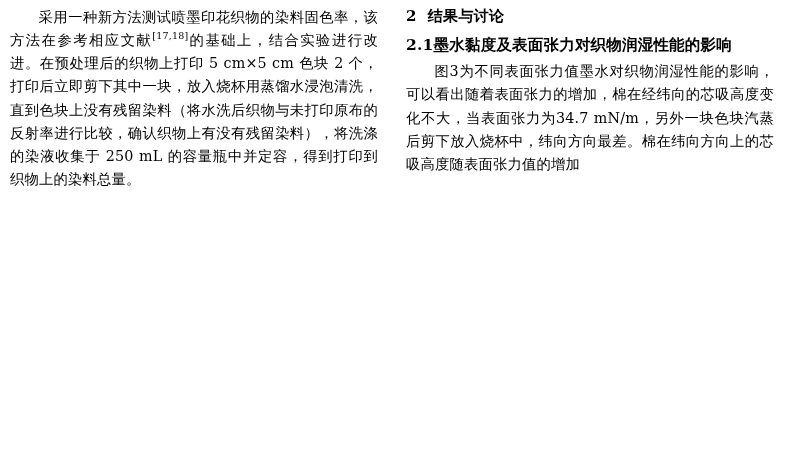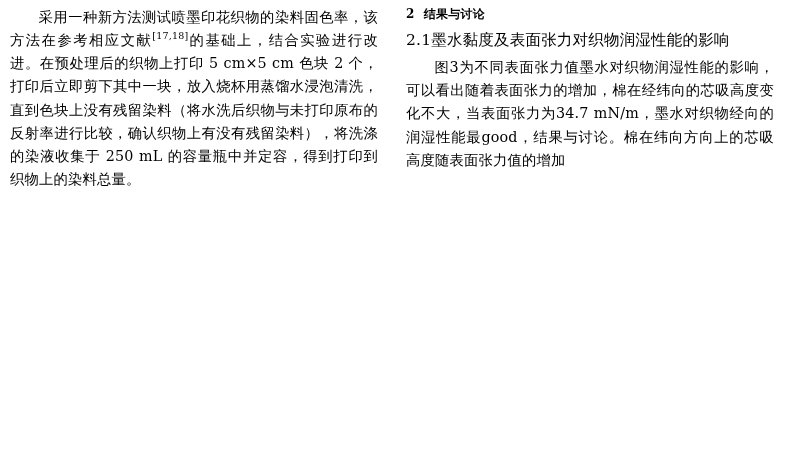--- a/index.html
+++ b/index.html
@@ -34,29 +34,29 @@
     margin: 0 0 0 0;
     font-size: 14.3px;
     line-height: 1.62;
     text-align: justify;
     text-justify: inter-ideograph;
     text-indent: 2em;
     letter-spacing: 0.2px;
   }
   h2.section-title {
     margin: 0 0 6px 0;
-    font-size: 12px;
+    font-size: 15px;
     font-weight: bold;
     line-height: 1.4;
     letter-spacing: 0.3px;
   }
   h3.subsection-title {
     margin: 6px 0 4px 0;
     font-size: 15.5px;
-    font-weight: normal;
+    font-weight: bold;
     line-height: 1.5;
     text-align: justify;
     letter-spacing: 0.2px;
   }
   sup.ref {
     font-size: 9.5px;
     vertical-align: super;
     line-height: 0;
   }
 </style>
@@ -69,16 +69,16 @@
     <p class="body-text"><span>采用一种新方法测试喷墨印花织物的染料固色率，该方法在参考相应文献</span><sup class="ref">[17,18]</sup><span>的基础上，结合实验进行改进。在预处理后的织物上打印 5 cm×5 cm 色块 2 个，打印后立即剪下其中一块，放入烧杯用蒸馏水浸泡清洗，直到色块上没有残留染料（将水洗后织物与未打印原布的反射率进行比较，确认织物上有没有残留染料），将洗涤的染液收集于 250 mL 的容量瓶中并定容，得到打印到织物上的染料总量。</span></p>
   </div>
 
   <div class="column col-right">
     <h2 class="section-title">
       <span>2</span>&nbsp;&nbsp;<span>结果与讨论</span>
     </h2>
     <h3 class="subsection-title">
       <span>2.1</span><span>墨水黏度及表面张力对织物润湿性能的影响</span>
     </h3>
-    <p class="body-text">图3为不同表面张力值墨水对织物润湿性能的影响，可以看出随着表面张力的增加，棉在经纬向的芯吸高度变化不大，当表面张力为34.7  mN/m，墨水对织物经向的润湿性能最good，结果与讨论。棉在纬向方向上的芯吸高度随表面张力值的增加</p>
+    <p class="body-text">图3为不同表面张力值墨水对织物润湿性能的影响，可以看出随着表面张力的增加，棉在经纬向的芯吸高度变化不大，当表面张力为34.7  mN/m，另外一块色块汽蒸后剪下放入烧杯中，纬向方向最差。棉在纬向方向上的芯吸高度随表面张力值的增加</p>
   </div>
 
 </div>
 
 </body></html>

